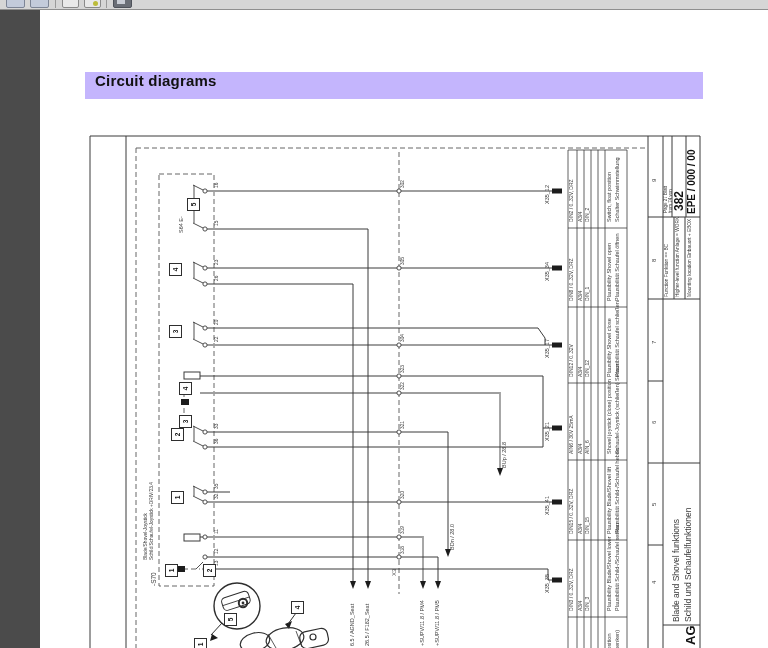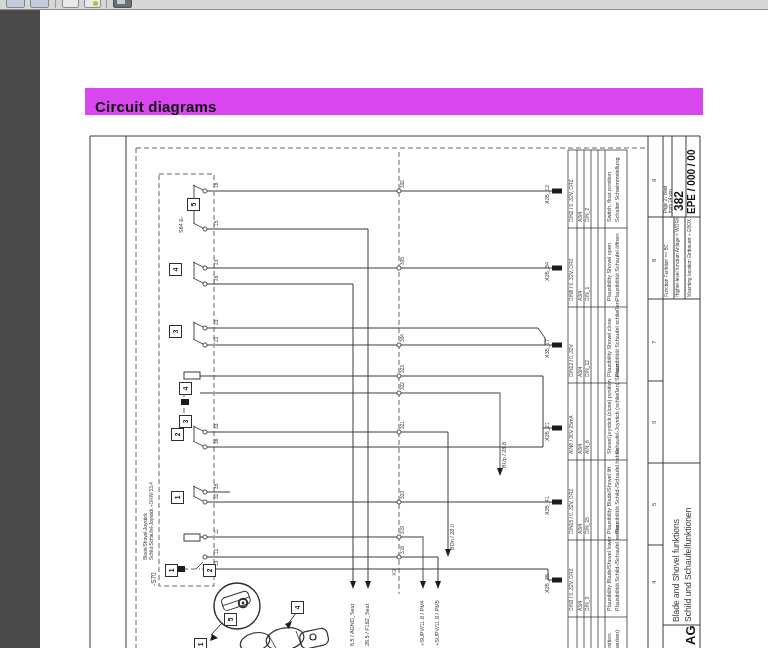--- a/index.html
+++ b/index.html
@@ -7,21 +7,21 @@
   
   #toolbar{position:absolute;left:0;top:0;width:768px;height:9px;background:#d6d6d6;border-bottom:1px solid #8f8f8f;}
   .tbicon{position:absolute;top:-8px;height:14px;border:1px solid #7d8596;background:#c3cbdb;border-radius:2px;}
   .tbicon.light{background:#e9e9e9;border-color:#8a8a8a;}
   .tbicon.dark{background:#6a6e76;border-color:#4e525a;}
   .tbicon.dark:after{content:"";position:absolute;left:3px;top:7px;width:8px;height:4px;background:#c9cdd5;}
   .tbdot{position:absolute;width:5px;height:5px;border-radius:50%;background:#bcbc3a;top:1px;}
   .tbsep{position:absolute;top:0;width:1px;height:8px;background:#9a9a9a;}
   #sidebar-strip{position:absolute;left:0;top:10px;width:40px;height:638px;background:#4b4b4b;}
   
-  #heading-bar{position:absolute;left:85px;top:88px;width:618px;height:27px;background:#d946ef;display:flex;align-items:flex-end;}
+  #heading-bar{position:absolute;left:85px;top:72px;width:618px;height:27px;background:#c4b5fd;display:flex;align-items:flex-start;}
   #heading-bar .h{font-size:15px;font-weight:bold;color:#111;padding-left:10px;letter-spacing:.2px;}
   
   #sheet{position:absolute;left:0;top:0;width:768px;height:648px;pointer-events:none;}
   svg{position:absolute;left:0;top:0;}
   .lbl{position:absolute;transform:rotate(-90deg);transform-origin:0 0;white-space:nowrap;color:#3a3a3a;line-height:1;}
   .lbl.b{font-weight:bold;color:#111;}
   .nbox{position:absolute;width:11px;height:11px;border:1px solid #2e2e2e;background:#fff;display:flex;align-items:center;justify-content:center;}
   .nbox span{transform:rotate(-90deg);font-size:6.5px;font-weight:bold;color:#111;}
 </style>
 </head>

